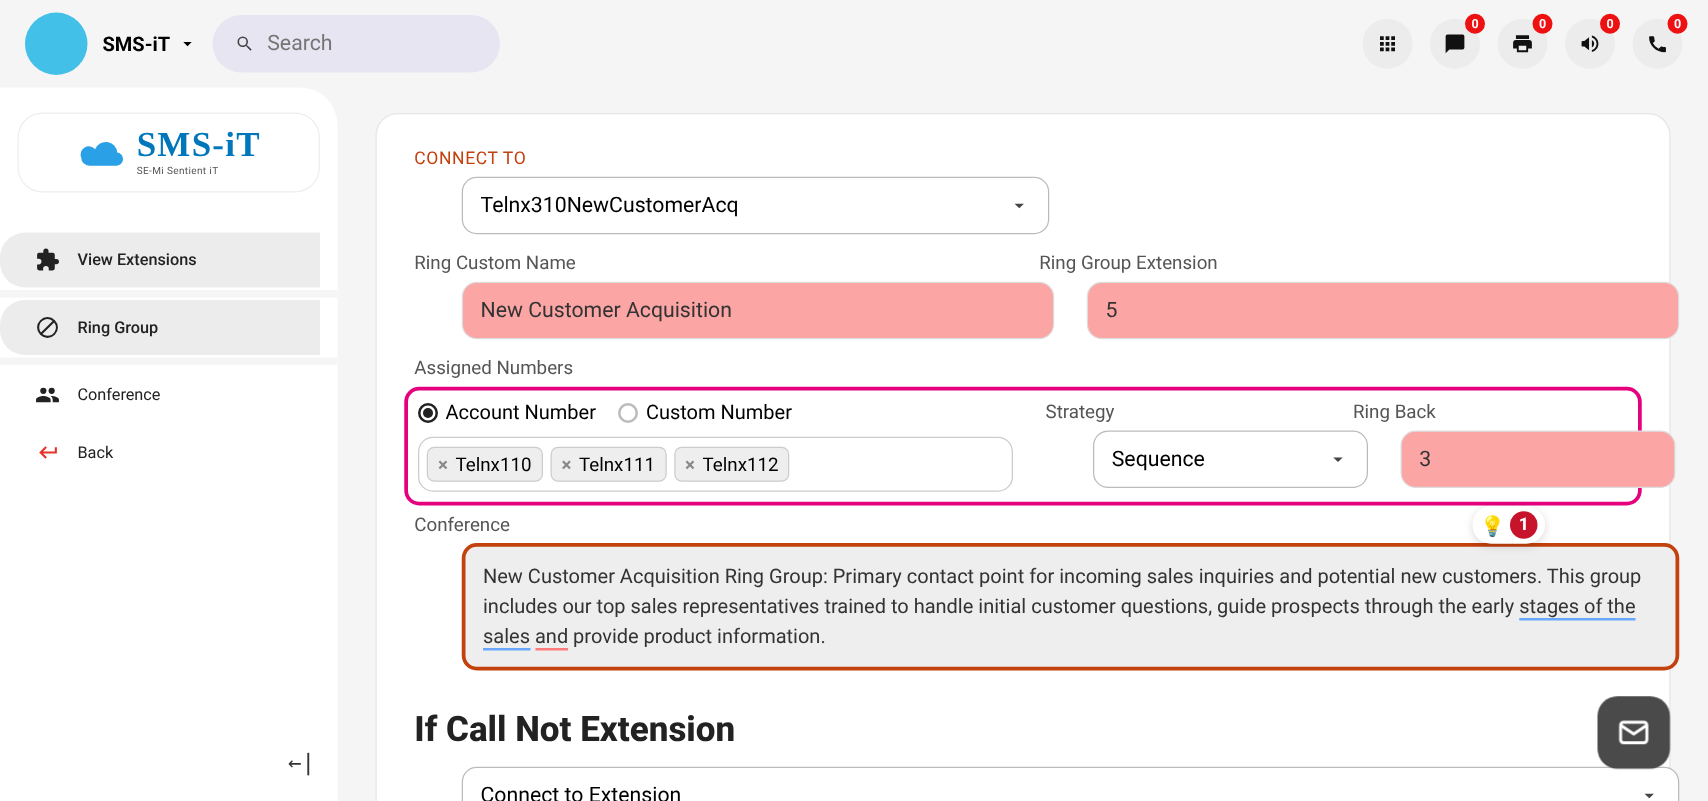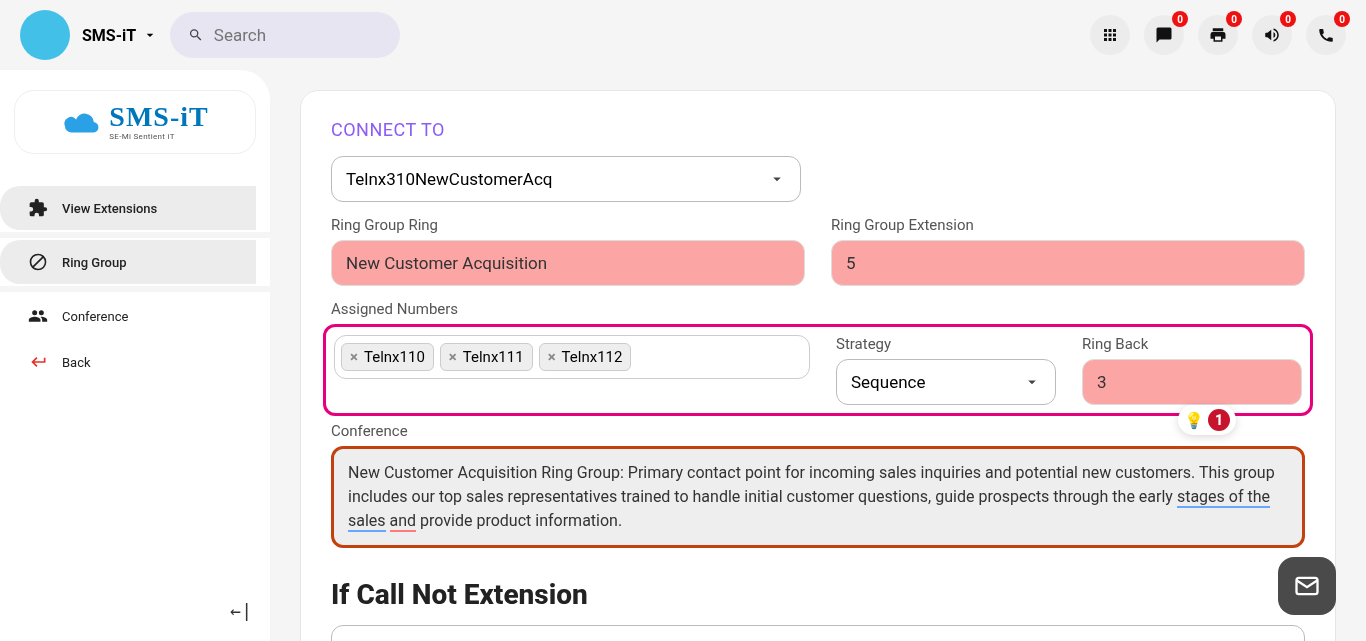--- a/index.html
+++ b/index.html
@@ -35,24 +35,24 @@
 .nav-gap { height: 6px; background: #f5f5f5; margin: 0 -14px; }
 .nav-item { display: flex; align-items: center; gap: 14px; padding: 12px 14px; border-radius: 20px 0 0 20px; cursor: pointer; font-size: 13px; color: #222; margin: 2px 0 2px -14px; padding-left: 28px;}
 .nav-item.active { background: #ececec; font-weight: 500; }
 .nav-item svg { width: 20px; height: 20px; fill: #222; flex-shrink: 0; }
 .nav-item.back svg { fill: #e4332b; }
 .collapse-handle { position: absolute; bottom: 20px; right: 18px; cursor: pointer; font-size: 18px; font-family: monospace; color: #333; }
 
 .content { flex: 1; overflow-y: auto; padding: 0 30px 30px 30px; }
 .card { background: #fff; border: 1px solid #e6e6e6; border-radius: 18px; padding: 28px 30px; margin-top: 20px; }
 
-.section-label { font-size: 18px; color: #8b5cf6; letter-spacing: 0.5px; margin-bottom: 16px; display: block; }
+.section-label { font-size: 14px; color: #c2410c; letter-spacing: 0.5px; margin-bottom: 6px; display: block; }
 .label { font-size: 15px; color: #555; margin-bottom: 6px; display: block; }
 
-.select-field, .text-field, .textarea-field { width: 100%; border-radius: 12px; font-size: 17px; padding: 12px 14px; }
+.select-field, .text-field, .textarea-field { width: 100%; border-radius: 12px; font-size: 17px; padding: 12px 14px; margin-left: 38px; }
 .select-field { border: 1px solid #bbb; background: #fff; display: flex; align-items: center; justify-content: space-between; cursor: pointer; }
 .select-field svg { width: 18px; height: 18px; fill: #444; }
 .text-field { border: 1px solid #ddd; background: #fca5a5; color: #333; }
 .textarea-field { border: 3px solid #c2410c; background: #eee; color: #333; min-height: 100px; resize: vertical; line-height: 1.5; font-size: 16px; position: relative; }
 .row { display: flex; gap: 26px; margin-top: 14px; }
 .col { flex: 1; }
 .col-small { width: 220px; }
 
 .highlight-box { border: 3px solid #e6007e; border-radius: 12px; padding: 8px; margin: 4px -8px; }
 .radio-row { display: flex; align-items: center; gap: 18px; margin-bottom: 10px; }
@@ -182,34 +182,44 @@
       <span class="section-label">CONNECT TO</span>
       <div class="select-field" style="max-width:470px">
         <span>Telnx310NewCustomerAcq</span>
         <svg viewBox="0 0 24 24">
             <path d="M7 10l5 5 5-5z"></path>
           </svg>
       </div>
 
       <div class="row">
         <div class="col">
-          <span class="label">Ring Group Ring</span>
+          <span class="label">Ring Custom Name</span>
           <input class="text-field" value="New Customer Acquisition" style="">
         </div>
         <div class="col">
           <span class="label">Ring Group Extension</span>
           <input class="text-field" value="5" style="">
         </div>
       </div>
 
       <span class="label" style="margin-top:14px">Assigned Numbers</span>
 
       <div class="highlight-box">
         <div class="row" style="margin-top:0">
           <div class="col">
+            <div class="radio-row">
+              <label class="radio checked">
+                <span class="dot"></span>
+                <span>Account Number</span>
+              </label>
+              <label class="radio">
+                <span class="dot"></span>
+                <span>Custom Number</span>
+              </label>
+            </div>
             <div class="chip-field">
               <span class="chip">
                   <span class="x">×</span>
                   <span>Telnx110</span>
                 </span>
               <span class="chip">
                   <span class="x">×</span>
                   <span>Telnx111</span>
                 </span>
               <span class="chip">

